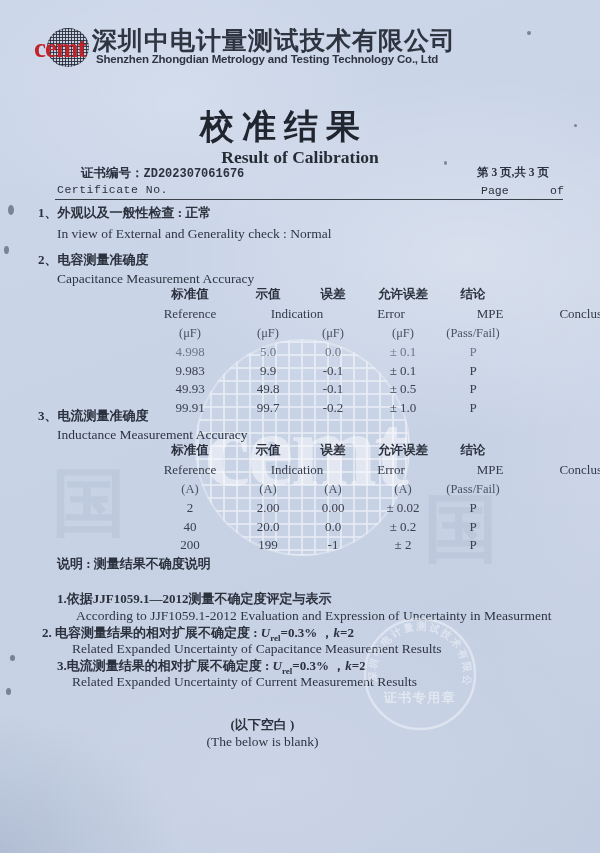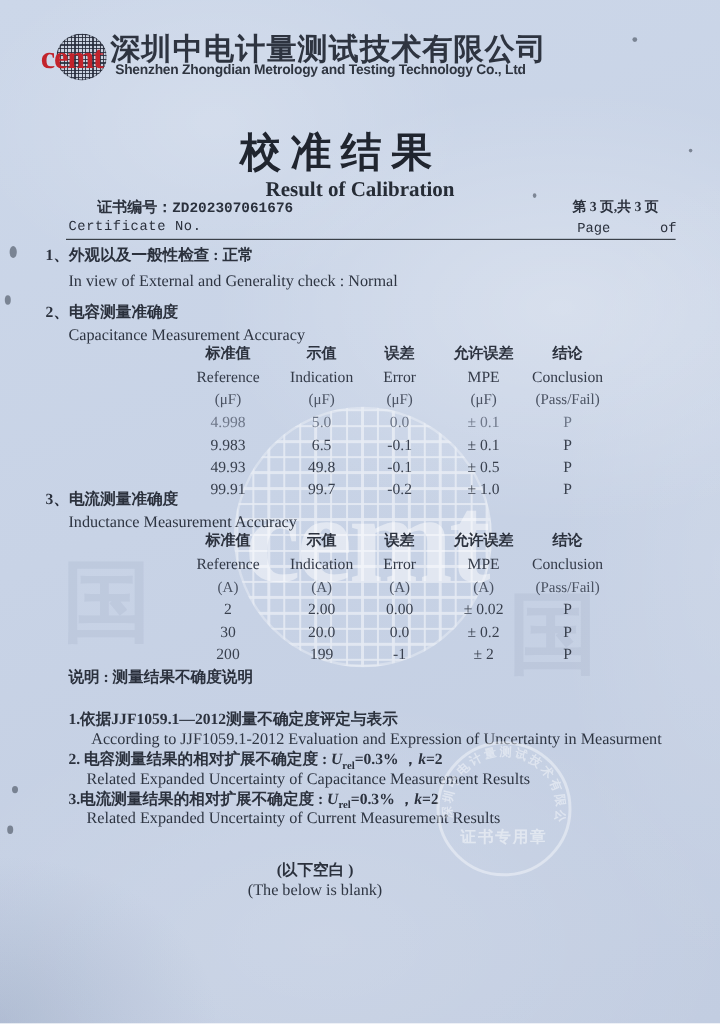--- a/index.html
+++ b/index.html
@@ -50,21 +50,21 @@
   
   .sec-no{font-weight:bold;}
   .line-cn{font-size:13px;font-weight:bold;color:#2b313d;white-space:nowrap;}
   .line-en{font-size:13.5px;color:#2e3542;white-space:nowrap;}
 
   
   .tbl{left:150px;width:350px;}
   .trow{display:grid;grid-template-columns:80px 76px 54px 86px 54px;height:19px;align-items:center;}
   .trow > div{display:flex;justify-content:center;white-space:nowrap;}
   .hdr-cn{font-size:12.5px;font-weight:bold;color:#2c323e;height:20px;}
-  .hdr-en{font-size:13px;color:#343b49;height:20px;}
+  .hdr-en{font-size:13px;color:#343b49;height:20px;gap:29px;}
   .unit-row{font-size:12.5px;color:#4a5262;height:19px;}
   .drow{font-size:13px;color:#39404e;height:18.6px;}
   .cap-rows .drow:first-child{color:#6e7789;}
 
   
   .formula i{font-family:"Liberation Serif",serif;}
   .formula sub{font-size:9px;}
 
   
   .blank-cn{left:160px;top:716px;width:205px;text-align:center;font-size:13px;font-weight:bold;color:#2b313d;}
@@ -153,21 +153,21 @@
     <div class="cap-rows">
       <div class="trow drow">
         <div>4.998</div>
         <div>5.0</div>
         <div>0.0</div>
         <div>± 0.1</div>
         <div>P</div>
       </div>
       <div class="trow drow">
         <div>9.983</div>
-        <div>6.5</div>
+        <div>9.9</div>
         <div>-0.1</div>
         <div>± 0.1</div>
         <div>P</div>
       </div>
       <div class="trow drow">
         <div>49.93</div>
         <div>49.8</div>
         <div>-0.1</div>
         <div>± 0.5</div>
         <div>P</div>
@@ -210,40 +210,40 @@
       <div>(Pass/Fail)</div>
     </div>
     <div class="trow drow">
       <div>2</div>
       <div>2.00</div>
       <div>0.00</div>
       <div>± 0.02</div>
       <div>P</div>
     </div>
     <div class="trow drow">
-      <div>30</div>
+      <div>40</div>
       <div>20.0</div>
       <div>0.0</div>
       <div>± 0.2</div>
       <div>P</div>
     </div>
     <div class="trow drow">
       <div>200</div>
       <div>199</div>
       <div>-1</div>
       <div>± 2</div>
       <div>P</div>
     </div>
   </div>
 
   <div class="abs line-cn" style="left:57px;top:555px;">说明 : 测量结果不确度说明</div>
   <div class="abs line-cn" style="left:57px;top:590px;">1.依据JJF1059.1—2012测量不确定度评定与表示</div>
   <div class="abs line-en" style="left:57px;top:608px;margin-left:19px;">According to JJF1059.1-2012 Evaluation and Expression of Uncertainty in Measurment</div>
 
-  <div class="abs line-cn formula" style="left:57px;top:624px;text-align:right;">
+  <div class="abs line-cn formula" style="left:42px;top:624px;text-align:right;">
     <span>2. 电容测量结果的相对扩展不确定度 : </span><i>U</i><sub>rel</sub><span>=0.3% ，</span><i>k</i><span>=2</span>
   </div>
   <div class="abs line-en" style="left:72px;top:641px;text-align:right;">Related Expanded Uncertainty of Capacitance Measurement Results</div>
 
   <div class="abs line-cn formula" style="left:57px;top:657px;">
     <span>3.电流测量结果的相对扩展不确定度 : </span><i>U</i><sub>rel</sub><span>=0.3% ，</span><i>k</i><span>=2</span>
   </div>
   <div class="abs blank-cn">(以下空白 )</div>
 
   <div class="abs line-en" style="left:72px;top:674px;">Related Expanded Uncertainty of Current Measurement Results</div>

